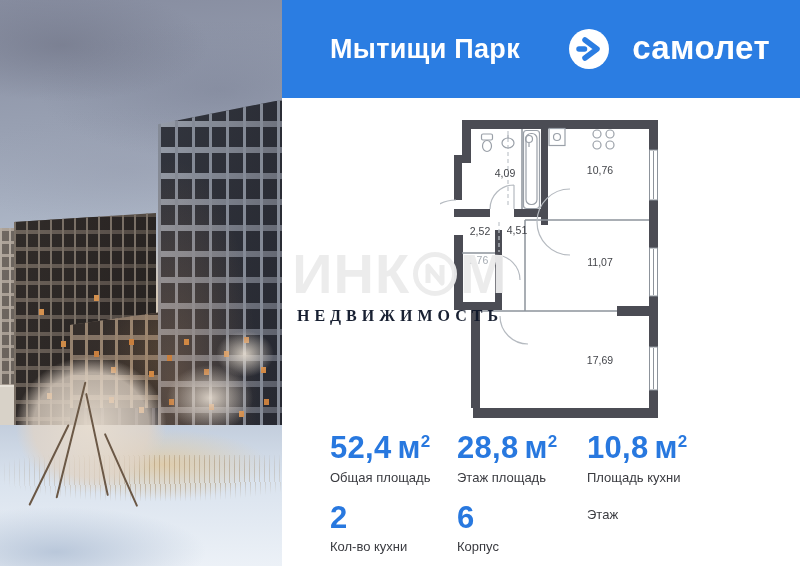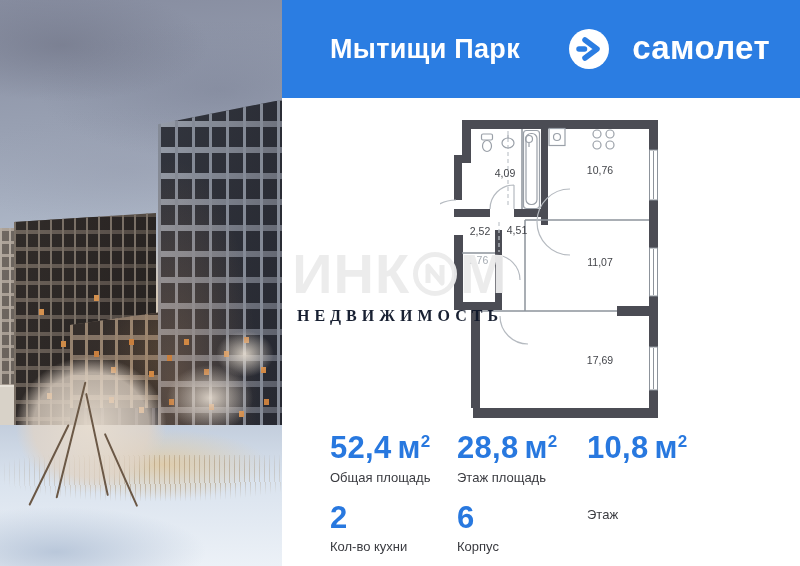--- a/index.html
+++ b/index.html
@@ -243,20 +243,21 @@
     <div class="stat">
       <div class="stat-value"><span>52,4</span><span class="stat-unit">м</span><sup>2</sup></div>
       <div class="stat-label">Общая площадь</div>
     </div>
     <div class="stat">
       <div class="stat-value"><span>28,8</span><span class="stat-unit">м</span><sup>2</sup></div>
       <div class="stat-label">Этаж площадь</div>
     </div>
     <div class="stat">
       <div class="stat-value"><span>10,8</span><span class="stat-unit">м</span><sup>2</sup></div>
+      <div class="stat-label">Площадь кухни</div>
     </div>
     <div class="stat">
       <div class="stat-value"><span>2</span><span class="stat-unit"></span><sup></sup></div>
       <div class="stat-label">Кол-во кухни</div>
     </div>
     <div class="stat">
       <div class="stat-value"><span>6</span><span class="stat-unit"></span><sup></sup></div>
       <div class="stat-label">Корпус</div>
     </div>
     <div class="stat">

